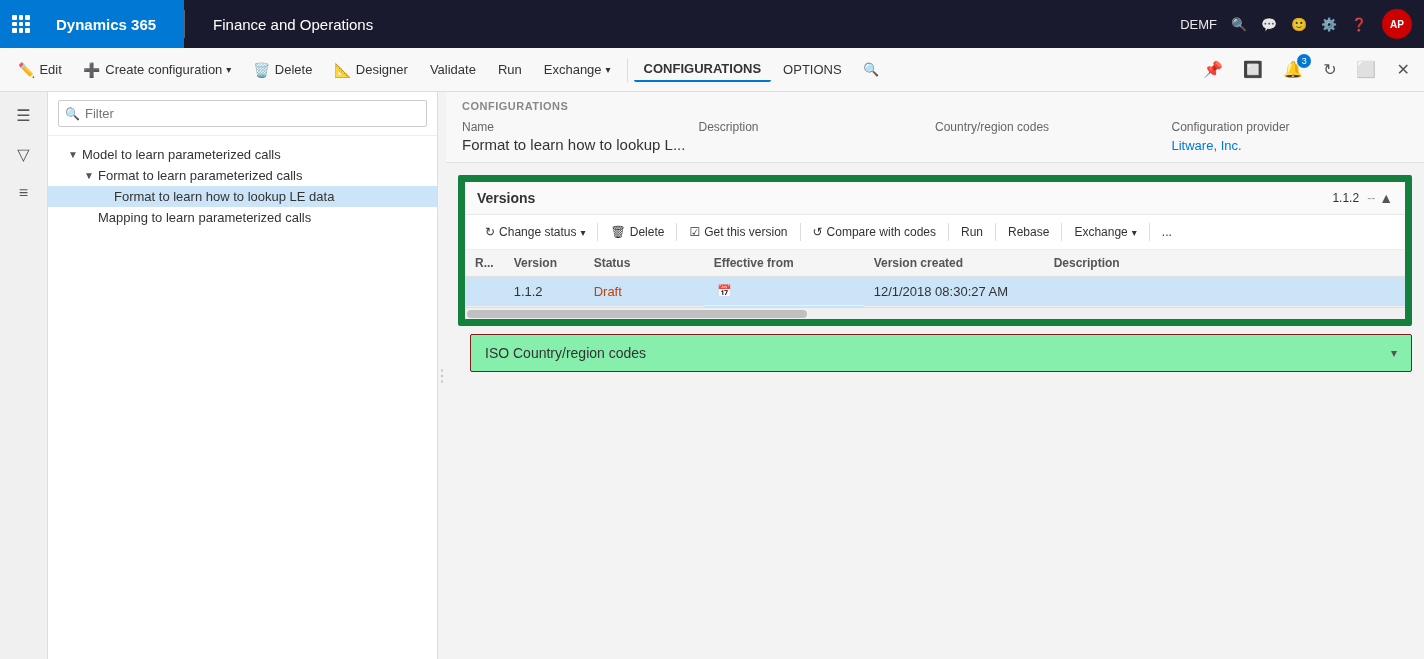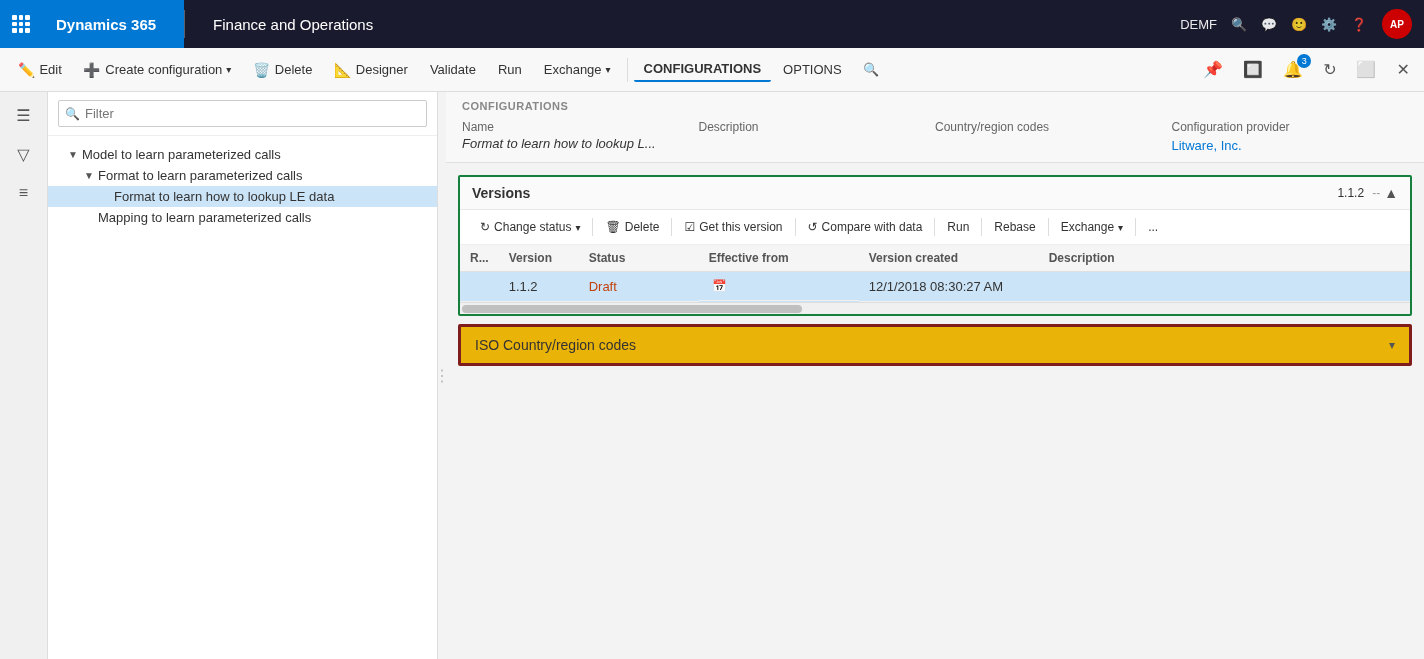--- a/index.html
+++ b/index.html
@@ -126,28 +126,28 @@
     
     .config-header {
       background: #f8f8f8;
       border-bottom: 1px solid #e0e0e0;
       padding: 8px 16px;
     }
     .config-header-title { font-size: 11px; color: #888; font-weight: 600; letter-spacing: 0.5px; margin-bottom: 8px; }
     .config-header-cols { display: flex; gap: 0; }
     .config-col { flex: 1; }
     .config-col-label { font-size: 12px; color: #666; margin-bottom: 2px; }
-    .config-col-value { font-size: 13px; color: #333; font-style: italic; }
+    .config-col-value { font-size: 15px; color: #333; }
     .config-col-link { color: #0078d4; text-decoration: none; font-size: 13px; margin-top: 40px; }
 
     
     .versions-section {
       background: white;
       margin: 8px 12px;
-      border: 2px solid #15803d;
+      border: 7px solid #15803d;
       border-radius: 2px;
       flex: 1;
       display: flex;
       flex-direction: column;
       overflow: hidden;
     }
     .versions-header {
       display: flex;
       align-items: center;
       padding: 8px 12px;
@@ -191,24 +191,24 @@
     .col-created { width: 180px; }
     .col-desc { flex: 1; }
 
     
     .versions-table-wrap::-webkit-scrollbar { width: 8px; }
     .versions-table-wrap::-webkit-scrollbar-track { background: #f5f5f5; }
     .versions-table-wrap::-webkit-scrollbar-thumb { background: #ccc; border-radius: 4px; }
 
     
     .iso-section {
-      margin: 0 12px 8px 12px;
-      border: 3px solid #7f1d1d;
+      margin: 0 12px 8px 24px;
+      border: 1px solid #7f1d1d;
       border-radius: 2px;
-      background: #eab308;
+      background: #86efac;
     }
     .iso-header {
       display: flex;
       align-items: center;
       padding: 10px 14px;
       cursor: pointer;
     }
     .iso-title { font-size: 14px; color: #333; flex: 1; }
     .iso-chevron { font-size: 12px; color: #555; }
 
@@ -407,21 +407,21 @@
               <span>Delete</span>
             </button>
             <div class="ver-sep"></div>
             <button class="ver-btn">
               <span>☑</span>
               <span>Get this version</span>
             </button>
             <div class="ver-sep"></div>
             <button class="ver-btn">
               <span>↺</span>
-              <span>Compare with data</span>
+              <span>Compare with codes</span>
             </button>
             <div class="ver-sep"></div>
             <button class="ver-btn">
               <span>Run</span>
             </button>
             <div class="ver-sep"></div>
             <button class="ver-btn">
               <span>Rebase</span>
             </button>
             <div class="ver-sep"></div>

